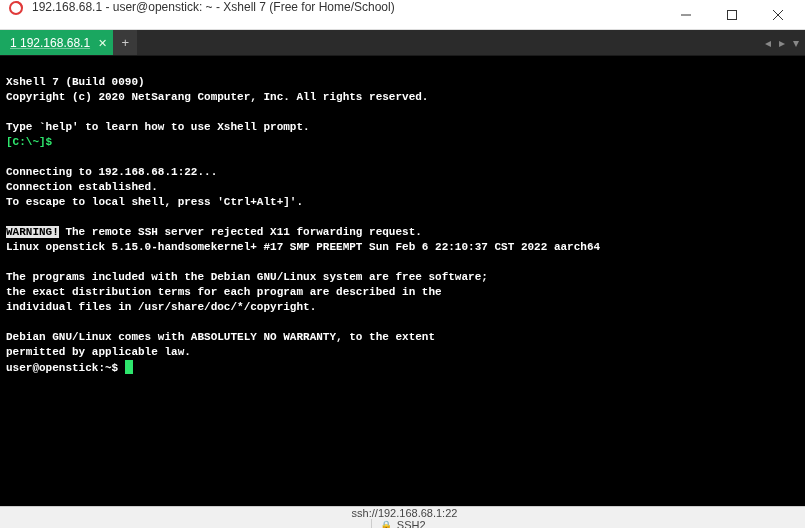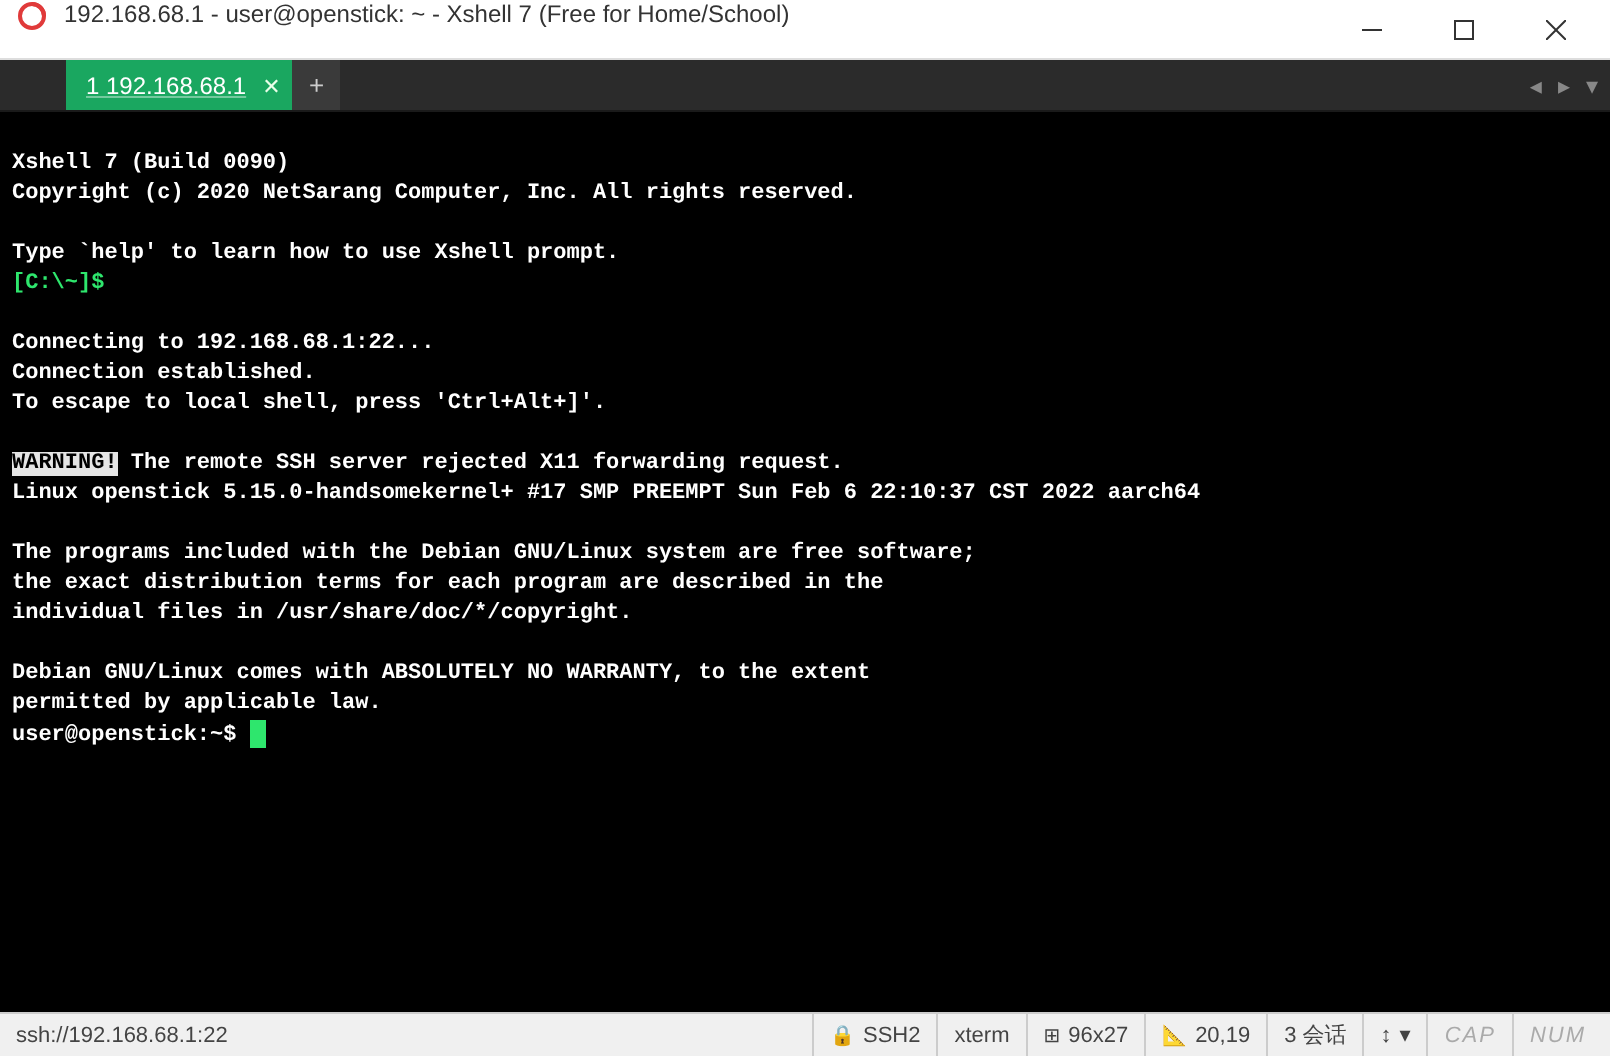--- a/index.html
+++ b/index.html
@@ -26,21 +26,20 @@
 .win-controls { display: flex; }
 .win-btn {
   width: 46px; height: 30px;
   display: flex; align-items: center; justify-content: center;
   color: #333; cursor: pointer;
 }
 .tabbar {
   height: 26px; background: #2b2b2b;
   display: flex; align-items: stretch;
   border-bottom: 1px solid #1a1a1a;
-  padding-left: 33px;
 }
 .tab {
   display: flex; align-items: center;
   padding: 0 6px 0 10px;
   background: #1aa760;
   color: #fff; font-size: 12px;
   border-top: 1px solid #1aa760;
 }
 .tab .close { margin-left: 8px; font-size: 11px; cursor: pointer; color: #e8ffe8; }
 .tab-add {
@@ -66,20 +65,21 @@
 .cursor {
   display: inline-block; width: 8px; height: 14px;
   background: #2ee66d; vertical-align: text-bottom;
 }
 .statusbar {
   height: 22px; background: #f0f0f0;
   border-top: 1px solid #ccc;
   display: flex; align-items: center;
   font-size: 11px; color: #444;
   padding: 0 4px;
+  flex-direction: column;
 }
 .statusbar .sb-left { flex: 1; padding-left: 4px; }
 .statusbar .sb-item {
   padding: 0 8px; border-left: 1px solid #ccc;
   display: flex; align-items: center; gap: 4px;
   height: 100%;
 }
 .statusbar .sb-icon { font-size: 10px; }
 .sb-dim { color: #aaa; letter-spacing: 1px; font-style: italic; }
 </style>

